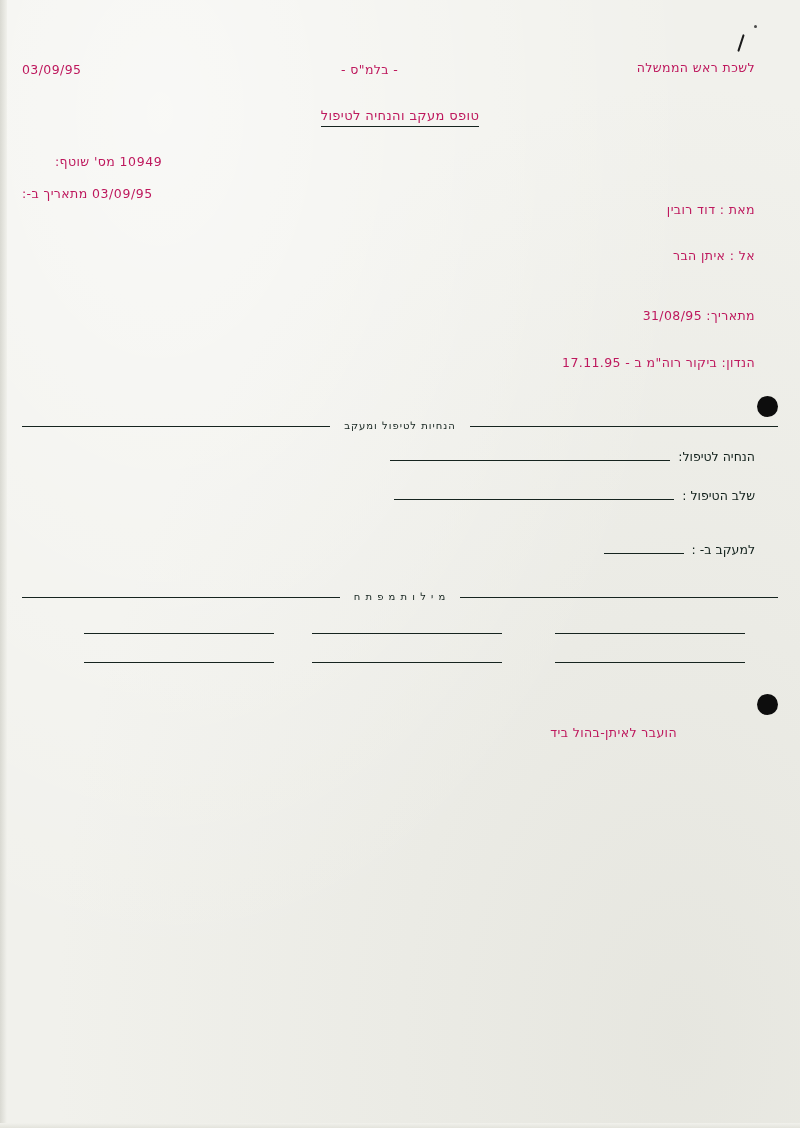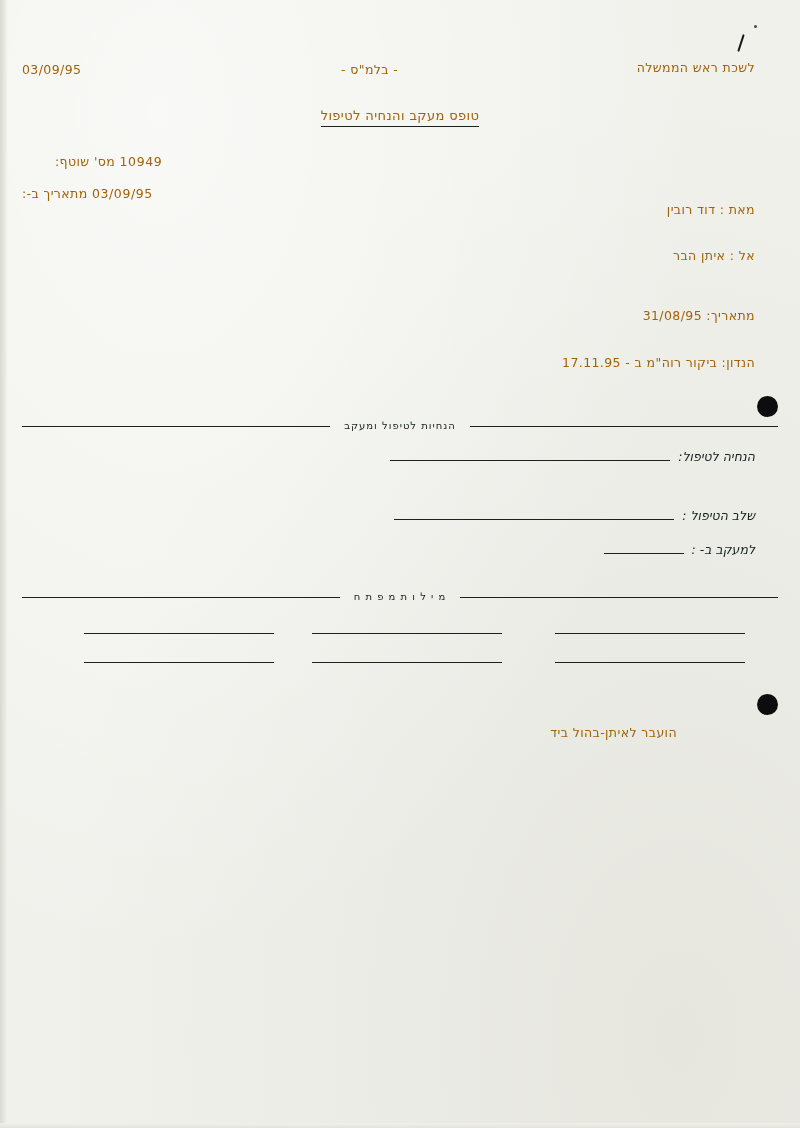--- a/index.html
+++ b/index.html
@@ -39,21 +39,21 @@
     width: 100%; height: 5px;
     background: linear-gradient(to top, #e3e3dc, #f1f1ec);
   }
 
   .txt {
     position: absolute;
     font-size: 12.5px;
     line-height: 1.2;
     white-space: nowrap;
     letter-spacing: 0.4px;
-    color: #a16207;
+    color: #be185d;
   }
   .mono-num {
     letter-spacing: 0.6px;
   }
 
   
   #header-date      { top: 62px;  left: 22px; }
   #header-class     { top: 62px;  left: 341px; }
   #header-office    { top: 60px;  right: 45px; }
 
@@ -103,30 +103,30 @@
 
   
   .field-row {
     position: absolute;
     right: 45px;
     display: flex;
     align-items: baseline;
     gap: 8px;
     direction: rtl;
   }
-  .field-row .lbl { font-size: 12.5px; white-space: nowrap; font-style: italic; }
+  .field-row .lbl { font-size: 12.5px; white-space: nowrap; }
   .field-row .rule {
     height: 1px;
     background: #16241f;
     align-self: flex-end;
     margin-bottom: 3px;
   }
   #field-1 { top: 449px; }
   #field-2 { top: 481px; }
-  #field-3 { top: 508px; text-align: center; }
+  #field-3 { top: 488px; text-align: center; }
   #field-4 { top: 542px; }
   #field-1 .rule { width: 280px; }
   #field-2 .rule { width: 280px; }
   #field-3 .rule { width: 280px; }
   #field-4 .rule { width: 80px; }
 
   
   .kw-line {
     position: absolute;
     height: 1px;

